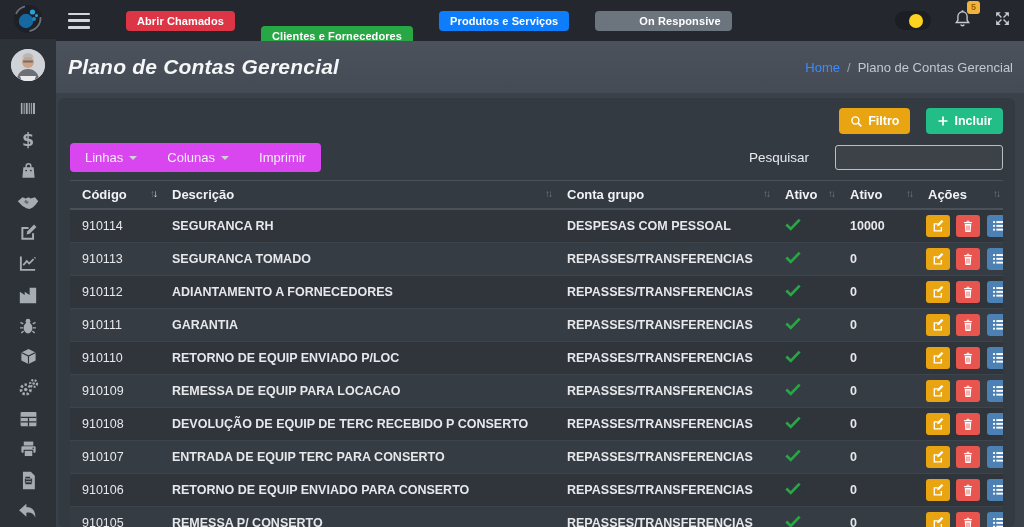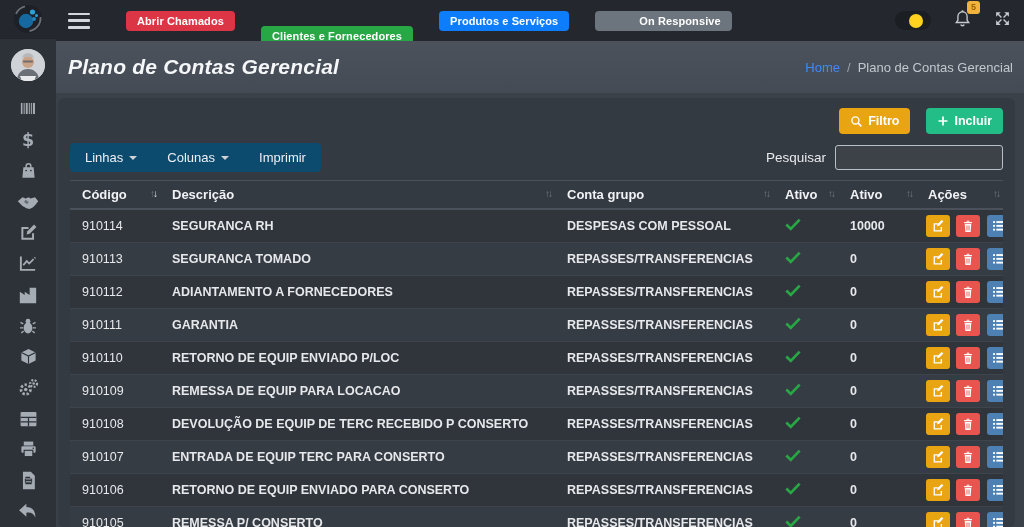--- a/index.html
+++ b/index.html
@@ -40,24 +40,24 @@
 
   
   .content { flex:1; background:#3b4148; padding:5px 10px 0 2px; overflow:hidden; }
   .panel { background:#343a42; border-radius:6px; height:100%; padding:10px 12px 0; }
   .panel-top { display:flex; justify-content:flex-end; gap:16px; }
   .btn { border:none; border-radius:4px; color:#fff; font-size:12.5px; font-weight:bold; padding:6px 11px; cursor:pointer; display:flex; align-items:center; gap:5px; font-family:"Liberation Sans",sans-serif; }
   .btn-filter { background:#e9a411; }
   .btn-include { background:#23bd87; }
 
   .toolbar { display:flex; align-items:center; margin-top:9px; }
-  .btn-group { background:#0c4a6e; border-radius:4px; display:flex; }
+  .btn-group { background:#d946ef; border-radius:4px; display:flex; }
   .group-btn { background:none; border:none; color:#eef0f3; font-size:13px; padding:7px 15px; cursor:pointer; display:flex; align-items:center; gap:6px; font-family:"Liberation Sans",sans-serif; }
   .caret { width:0; height:0; border-left:4px solid transparent; border-right:4px solid transparent; border-top:4px solid #cfd3d8; display:inline-block; }
-  .search-area { margin-left:auto; display:flex; align-items:center; gap:9px; }
+  .search-area { margin-left:auto; display:flex; align-items:center; gap:26px; }
   .search-label { font-size:13.5px; color:#e8eaed; }
   .search-input { width:168px; height:25px; background:#3d4249; border:1px solid #b9bfc6; border-radius:3px; color:#e9ebee; padding:0 6px; font-size:13px; }
 
   
   table { width:100%; border-collapse:collapse; margin-top:8px; table-layout:fixed; }
   col.c1{width:90px} col.c2{width:395px} col.c3{width:218px} col.c4{width:65px} col.c5{width:78px} col.c6{width:87px}
   thead th { text-align:left; font-size:13px; font-weight:bold; color:#f0f2f5; padding:6px 8px 6px 12px; border-top:1px solid #4a515a; border-bottom:2px solid #4a515a; position:relative; cursor:pointer; }
   .sort { position:absolute; right:4px; top:7px; font-size:10px; color:#767d86; letter-spacing:-2px; font-weight:normal; }
   th.sorted .d { color:#eef0f3; }
   tbody td { font-size:12.5px; padding:5px 8px 5px 12px; border-bottom:1px solid #3e444c; color:#e6e8eb; height:27px; white-space:nowrap; overflow:hidden; }

